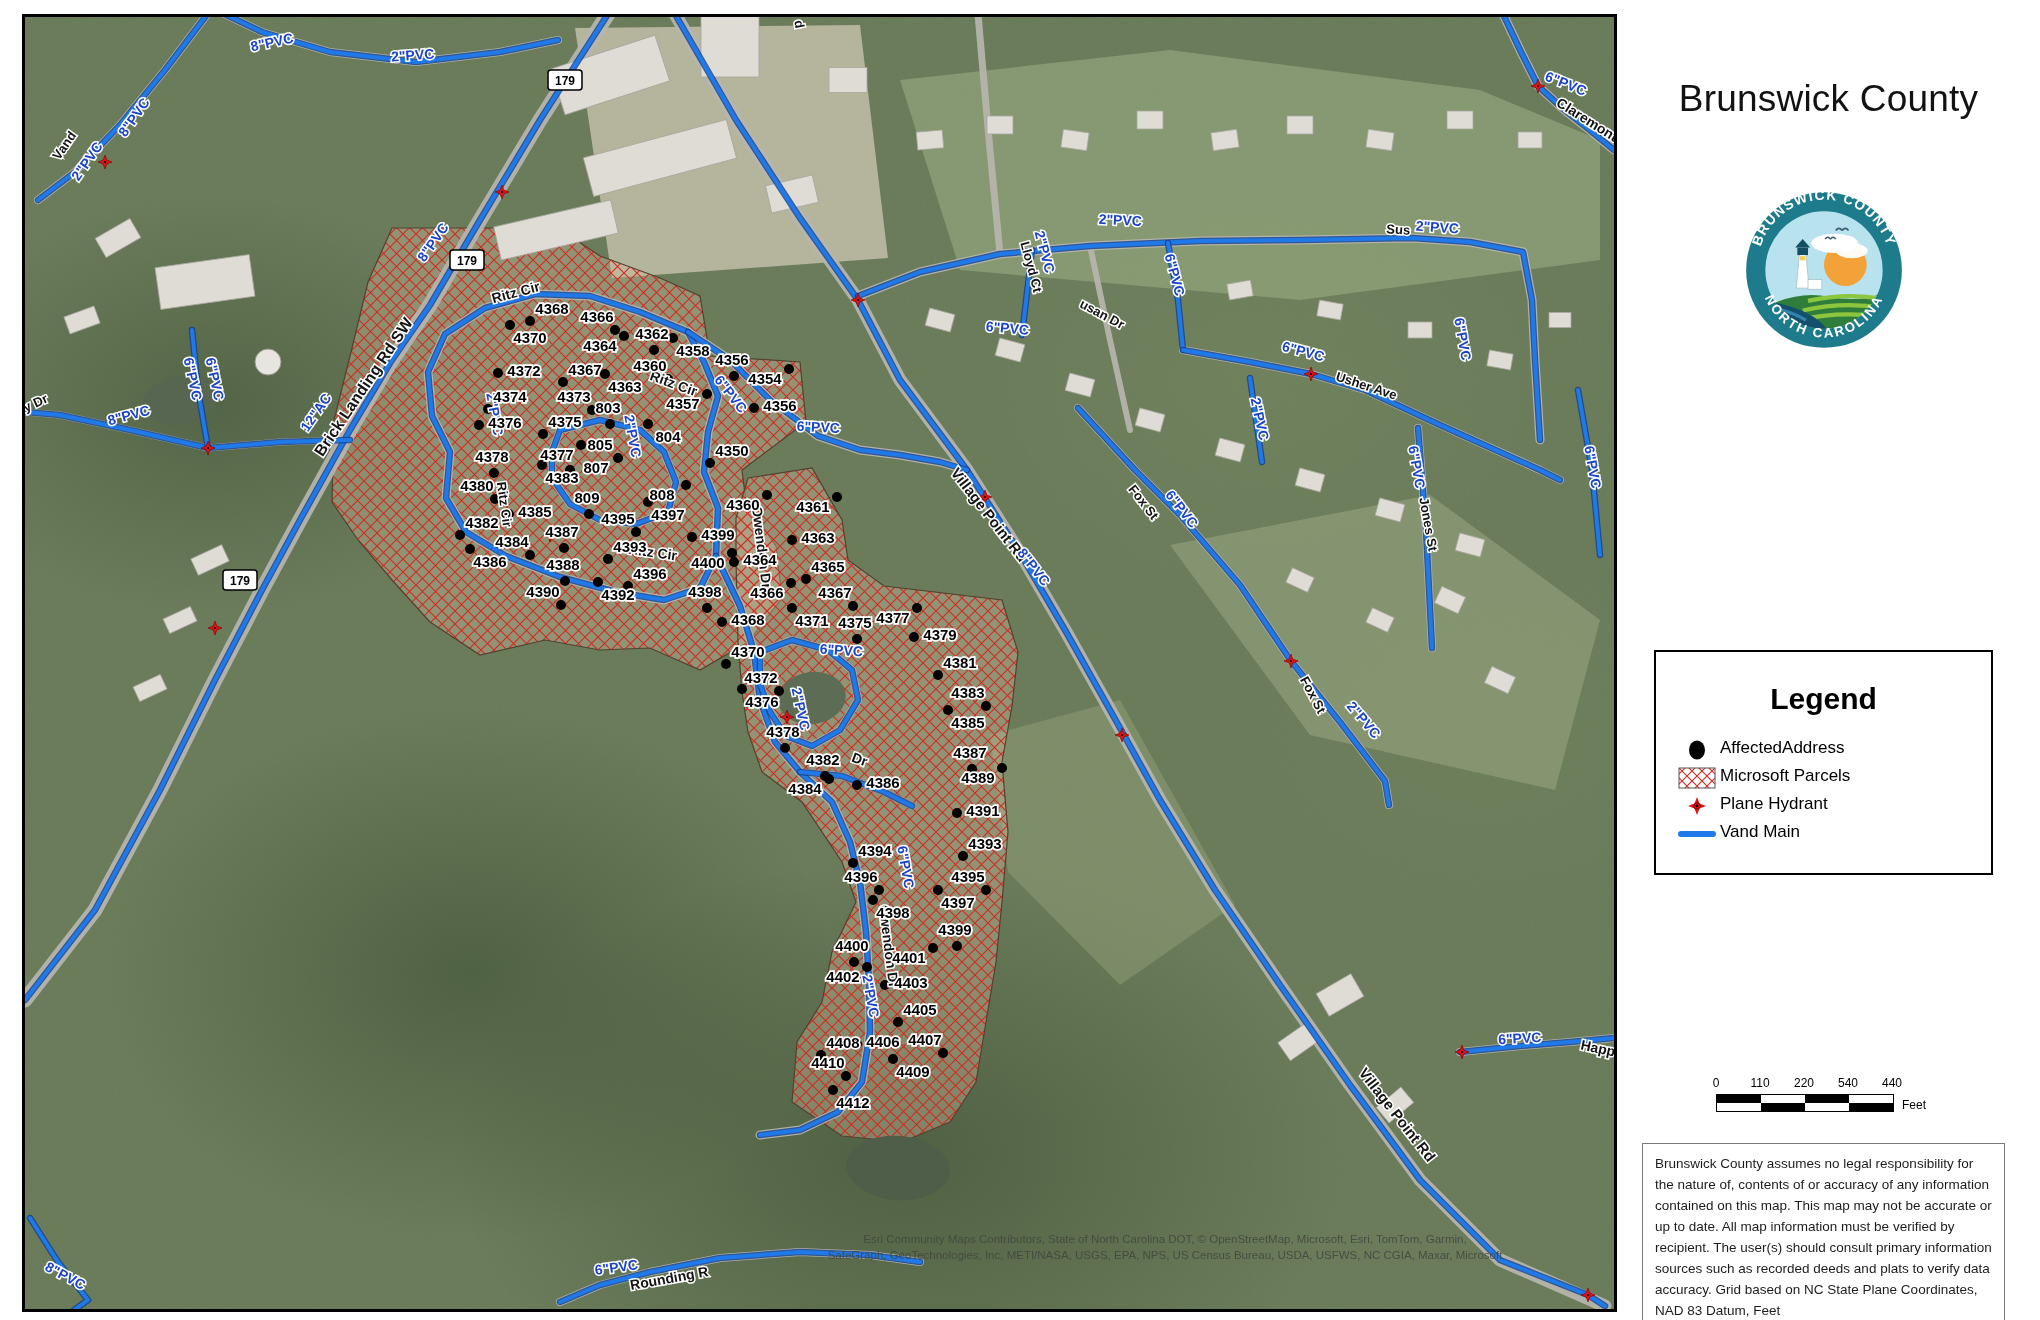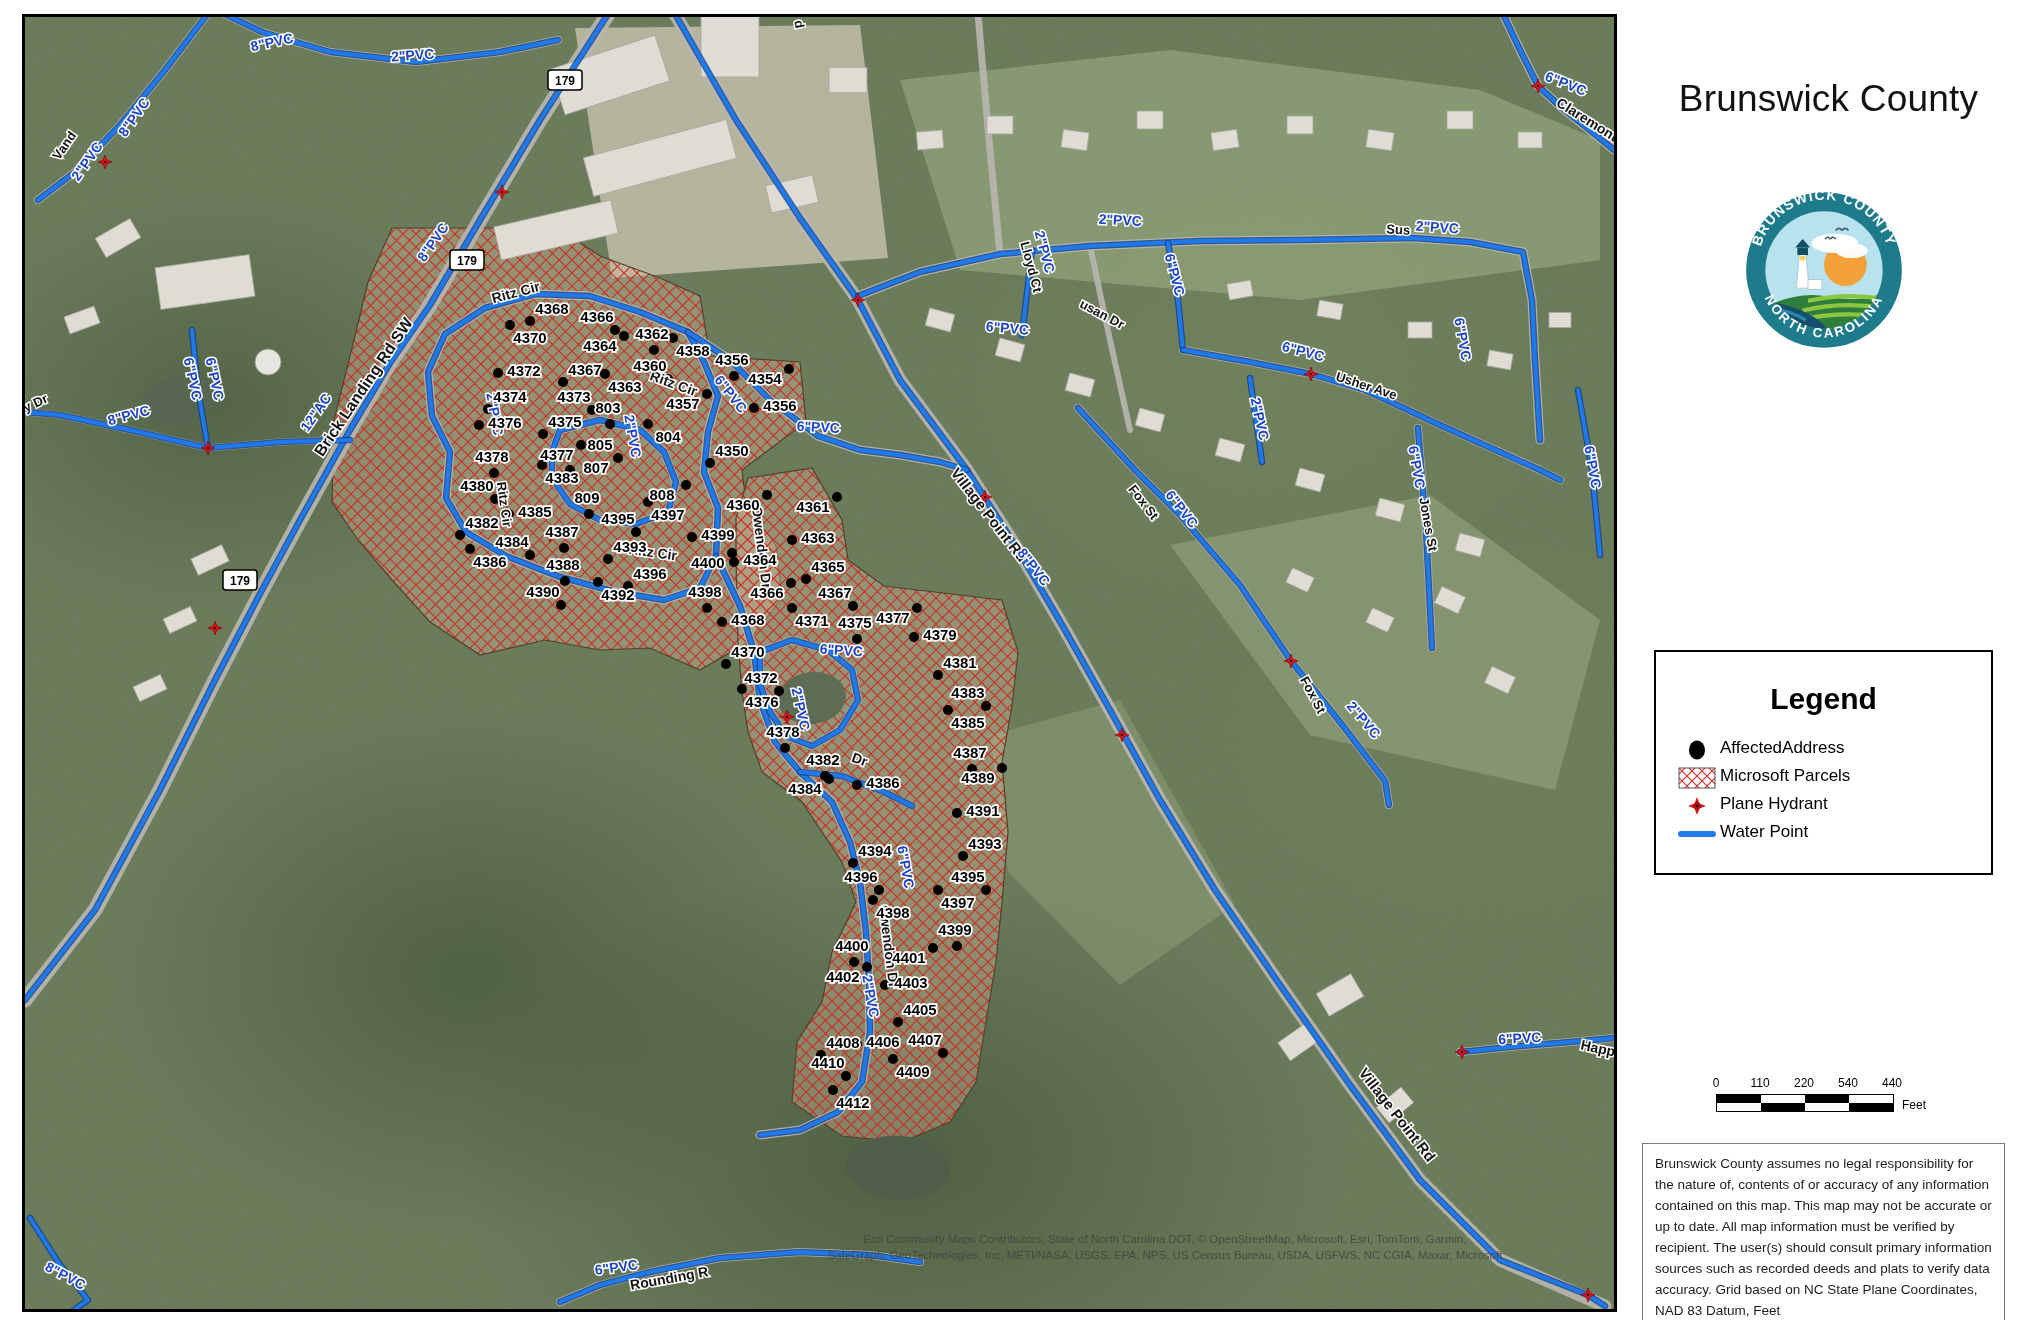--- a/index.html
+++ b/index.html
@@ -575,21 +575,21 @@
             </svg>
           </span>
           <span class="legend-lab">Plane Hydrant</span>
         </div>
         <div class="legend-row">
           <span class="legend-sym">
             <svg width="40" height="24">
                 <line x1="4" y1="12" x2="36" y2="12" stroke="#2079e8" stroke-width="6" stroke-linecap="round"></line>
               </svg>
           </span>
-          <span class="legend-lab">Water Point</span>
+          <span class="legend-lab">Vand Main</span>
         </div>
       </div>
     </div>
 
     <div id="scalebar">
       <div class="sb-ticks" id="sb-ticks">
           <span style="left: 0px;">0</span>
           <span style="left: 44px;">110</span>
           <span style="left: 88px;">220</span>
           <span style="left: 132px;">540</span>

